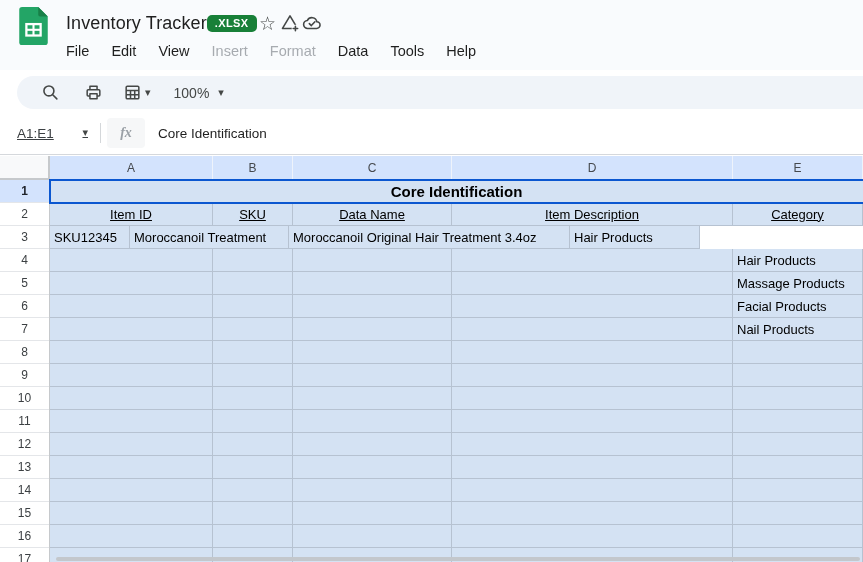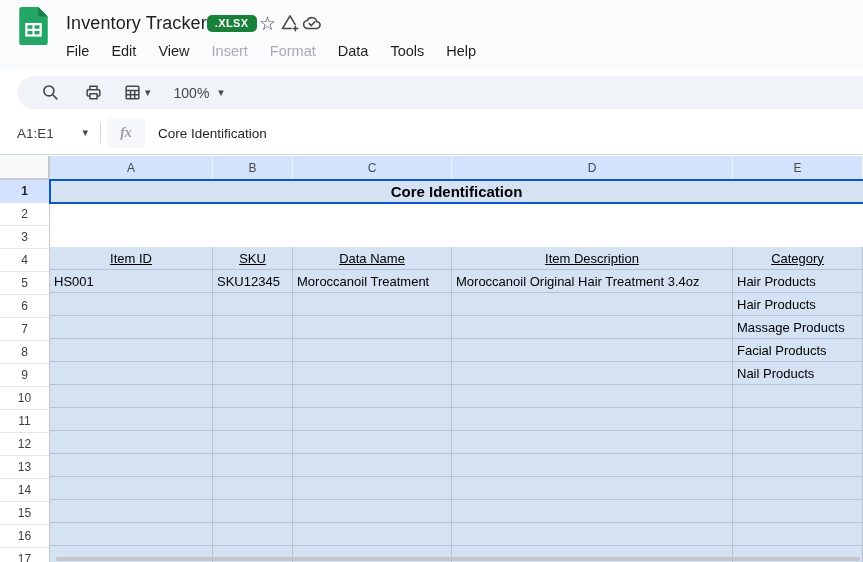--- a/index.html
+++ b/index.html
@@ -34,21 +34,21 @@
               cursor:pointer; }
   .zoom-ctl .caret { margin-left:9px; }
   .viewonly-pill { display:flex; align-items:center; gap:9px; background:var(--header-tint);
                    color:var(--viewonly-text); border-radius:15px; height:29px; padding:0 16px;
                    font-size:14.5px; font-weight:500; margin-left:18px; cursor:pointer; }
 
   
   .formula-bar { position:absolute; left:0; top:112px; width:863px; height:43px; background:#fff;
                  border-bottom:1px solid #d5d8dc; display:flex; align-items:center; }
   .name-box { display:flex; justify-content:space-between; width:96px;
-              padding:0 8px 0 17px; font-size:13.5px; color:#3c4043; cursor:pointer; }
+              padding:0 8px 0 17px; font-size:13.5px; color:#3c4043; cursor:pointer;text-decoration:underline; }
   .fbar-divider { width:1px; height:20px; background:#d4d7da; margin:0 6px 0 4px; }
   .fx-wrap { display:flex; align-items:center; justify-content:center; width:38px; height:30px;
              background:#f6f7f8; border-radius:4px; }
   .fx { font-family:"Liberation Serif", serif; font-style:italic; font-weight:bold;
         font-size:14px; color:#9aa0a6; }
   .formula-content { font-size:13.5px; color:#1f1f1f; margin-left:13px; flex:1; cursor:text; }
 
   
   .grid { position:absolute; left:0; top:156px; width:863px; height:406px; overflow:hidden;
           background:#fff; }
@@ -62,21 +62,21 @@
   .rowh { width:49px; height:23px; display:flex; align-items:center; justify-content:center;
           font-size:12px; color:#3c4043; background:#fff; border-bottom:1px solid #e4e6e9;
           cursor:pointer; }
   .rowh.sel { background:var(--header-tint); font-weight:bold; color:#1f232a; }
   .cells { position:absolute; left:50px; top:24px; }
   .grid-row { display:flex; }
   .cell { height:23px; background:var(--cell-fill); border-right:1px solid var(--gridline);
           border-bottom:1px solid var(--gridline); font-size:13px; color:#000;
           display:flex; align-items:center; padding:0 4px; white-space:nowrap; overflow:visible;
           cursor:cell; }
-  .cell.hdr { justify-content:center; text-decoration:underline;margin-top:44px; }
+  .cell.hdr { justify-content:center; text-decoration:underline; }
   .cell.title-cell { font-weight:bold; font-size:15px; justify-content:center; border-right:none; }
   .sel-outline { position:absolute; left:49px; top:23px; width:816px; height:25px;
                  border:2px solid var(--selection-blue); pointer-events:none; }
 
   .scroll-hint { position:absolute; left:56px; bottom:1px; width:804px; height:4px;
                  background:#c3c7cc; border-radius:3px; cursor:pointer; }
 
   svg { display:block; }
 </style>
 </head>
@@ -200,21 +200,20 @@
           <div class="cell title-cell" style="width: 813px;">Core Identification</div>
         </div>
         <div class="grid-row">
           <div class="cell hdr" style="width: 163px;">Item ID</div>
           <div class="cell hdr" style="width: 80px;">SKU</div>
           <div class="cell hdr" style="width: 159px;">Data Name</div>
           <div class="cell hdr" style="width: 281px;">Item Description</div>
           <div class="cell hdr" style="width: 130px;">Category</div>
         </div>
         <div class="grid-row">
-          <div class="cell" style="width: 163px;">HS001</div>
           <div class="cell" style="width: 80px;">SKU12345</div>
           <div class="cell" style="width: 159px;">Moroccanoil Treatment</div>
           <div class="cell" style="width: 281px;">Moroccanoil Original Hair Treatment 3.4oz</div>
           <div class="cell" style="width: 130px;">Hair Products</div>
         </div>
         <div class="grid-row">
           <div class="cell" style="width: 163px;"></div>
           <div class="cell" style="width: 80px;"></div>
           <div class="cell" style="width: 159px;"></div>
           <div class="cell" style="width: 281px;"></div>

